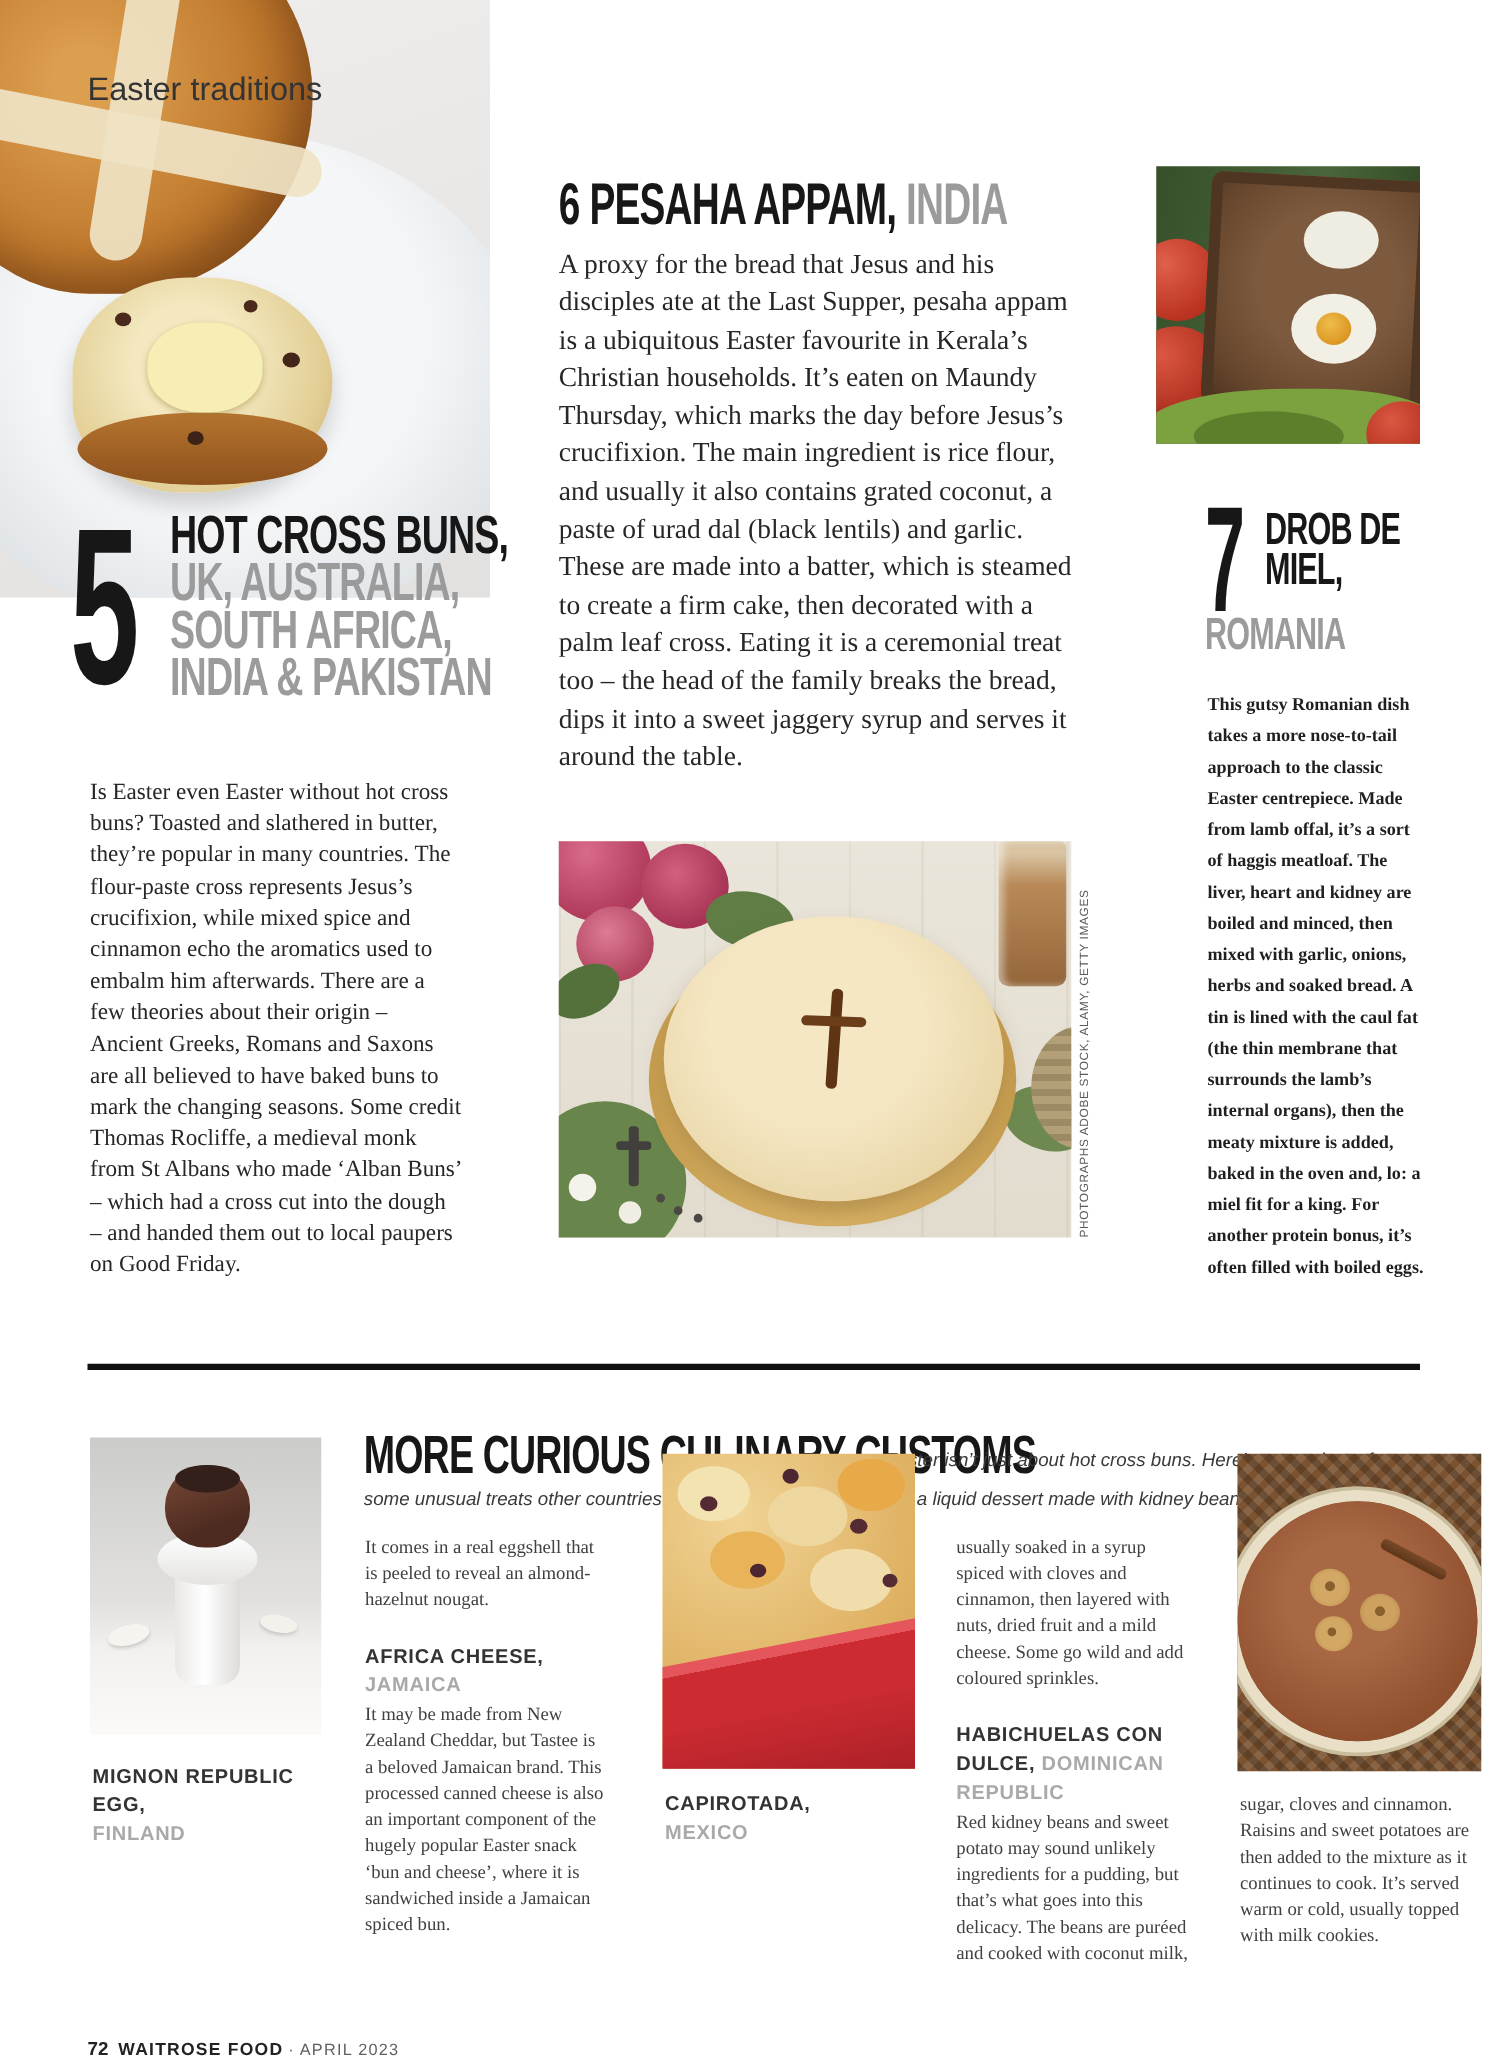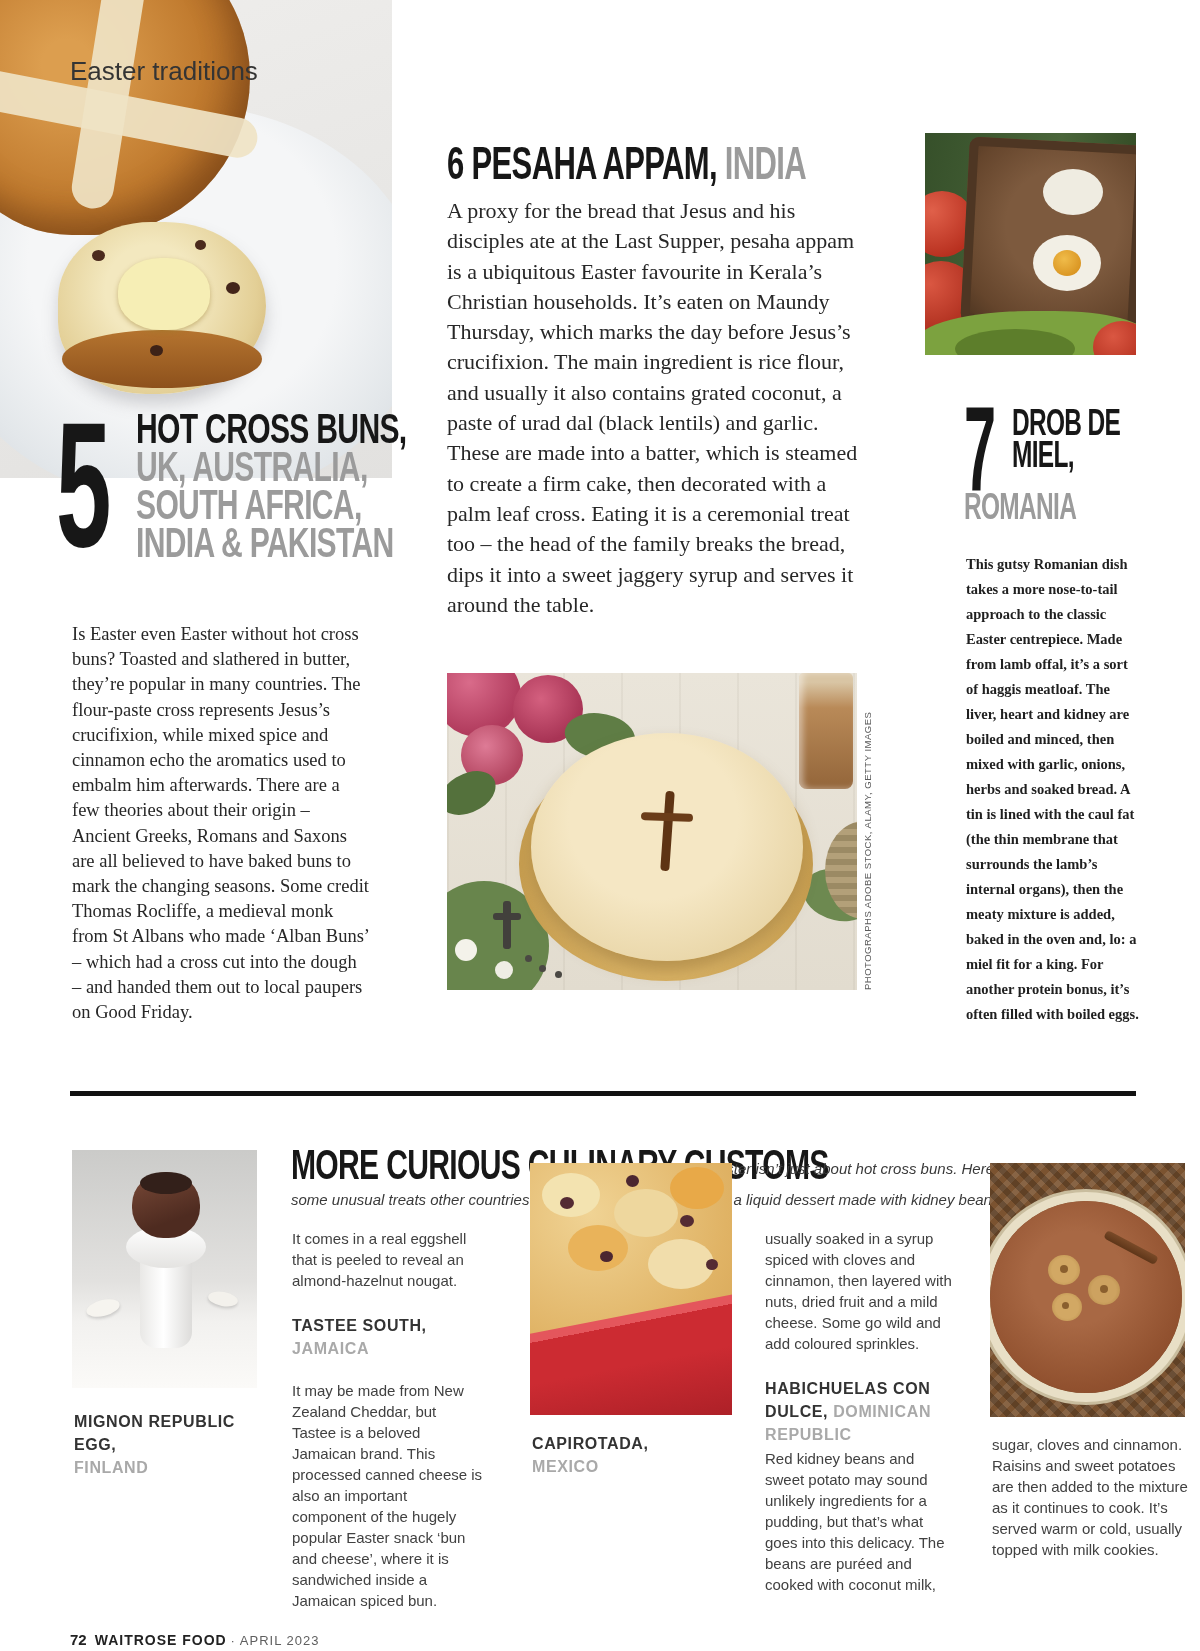--- a/index.html
+++ b/index.html
@@ -11,21 +11,21 @@
 
   
   .cond{font-family:"Liberation Sans",sans-serif;font-weight:700;transform-origin:left top;
         display:inline-block;white-space:nowrap;letter-spacing:-1px;color:#171717;}
   .gray{color:#9b9b9b;}
 
   
   .serif{font-family:"Liberation Serif","DejaVu Serif",serif;color:#272727;text-align:left;}
 
   
-  .sbody{font-family:Liberation Sans, sans-serif;font-size:15px;line-height:21px;color:#414141;}
+  .sbody{font-family:Liberation Serif, serif;font-size:15px;line-height:21px;color:#414141;}
   .shead{font-family:"Liberation Sans",sans-serif;font-weight:700;font-size:16px;line-height:23px;
          letter-spacing:.6px;color:#333333;}
   .scountry{color:#a9a9a9;}
 
   .rule{position:absolute;background:#111111;}
   .credit{font-size:9.5px;letter-spacing:.5px;color:#5a5a5a;writing-mode:vertical-rl;
           transform:rotate(180deg);white-space:nowrap;}
   .footer{font-size:14px;color:#222;}
   .footer .pg{font-weight:700;font-size:15px;margin-right:8px;}
   .footer .mag{font-weight:700;letter-spacing:1px;}
@@ -127,23 +127,23 @@
     <div class="sh" style="left:136px;top:142px;width:30px;height:14px;border-radius:50%;background:#f3f1ec;box-shadow:0 2px 3px rgba(0,0,0,.15);transform:rotate(10deg);"></div>
   </div>
 
   <div class="abs" style="left:74px;top:1410px;width:190px;">
     <div class="shead" style="width:170px;">MIGNON REPUBLIC EGG,</div>
     <div class="shead scountry">FINLAND</div>
   </div>
 
   <div class="abs" style="left:292px;top:1228px;width:192px;">
     <div class="sbody">It comes in a real eggshell that is peeled to reveal an almond-hazelnut nougat.</div>
-    <div class="shead" style="margin-top:23px;">TASTEE SOUTH,</div>
+    <div class="shead" style="margin-top:23px;">AFRICA CHEESE,</div>
     <div class="shead scountry">JAMAICA</div>
-    <div class="sbody" style="margin-top:20px;">It may be made from New Zealand Cheddar, but Tastee is a beloved Jamaican brand. This processed canned cheese is also an important component of the hugely popular Easter snack ‘bun and cheese’, where it is sandwiched inside a Jamaican spiced bun.</div>
+    <div class="sbody" style="margin-top:2px;">It may be made from New Zealand Cheddar, but Tastee is a beloved Jamaican brand. This processed canned cheese is also an important component of the hugely popular Easter snack ‘bun and cheese’, where it is sandwiched inside a Jamaican spiced bun.</div>
   </div>
 
   <div class="photo" style="left:530px;top:1163px;width:202px;height:252px;background:radial-gradient(circle at 30% 20%,#f0d394,#e0b365 55%,#cf9b4b);">
     <div class="sh" style="left:12px;top:10px;width:58px;height:44px;border-radius:50%;background:#f3e3b0;"></div>
     <div class="sh" style="left:84px;top:26px;width:64px;height:48px;border-radius:50%;background:#eed79e;"></div>
     <div class="sh" style="left:140px;top:4px;width:54px;height:42px;border-radius:50%;background:#e8a948;"></div>
     <div class="sh" style="left:38px;top:62px;width:60px;height:46px;border-radius:50%;background:#e9b35a;"></div>
     <div class="sh" style="left:118px;top:76px;width:66px;height:50px;border-radius:50%;background:#f1ddab;"></div>
     <div class="sh" style="left:30px;top:34px;width:14px;height:12px;border-radius:50%;background:#542b33;"></div>
     <div class="sh" style="left:96px;top:12px;width:13px;height:12px;border-radius:50%;background:#4c2630;"></div>

